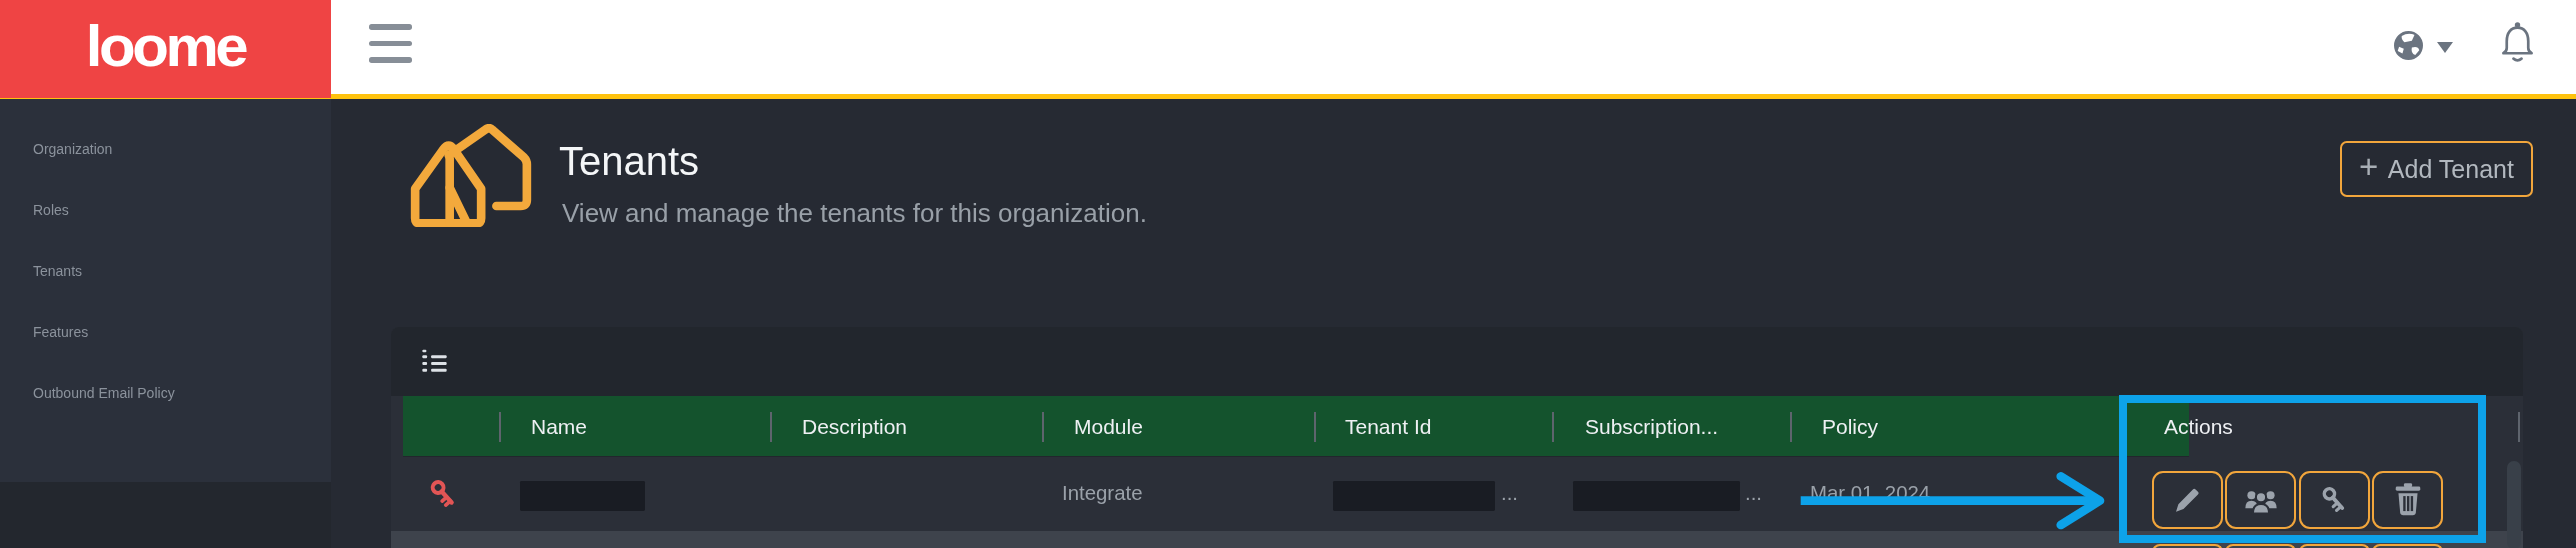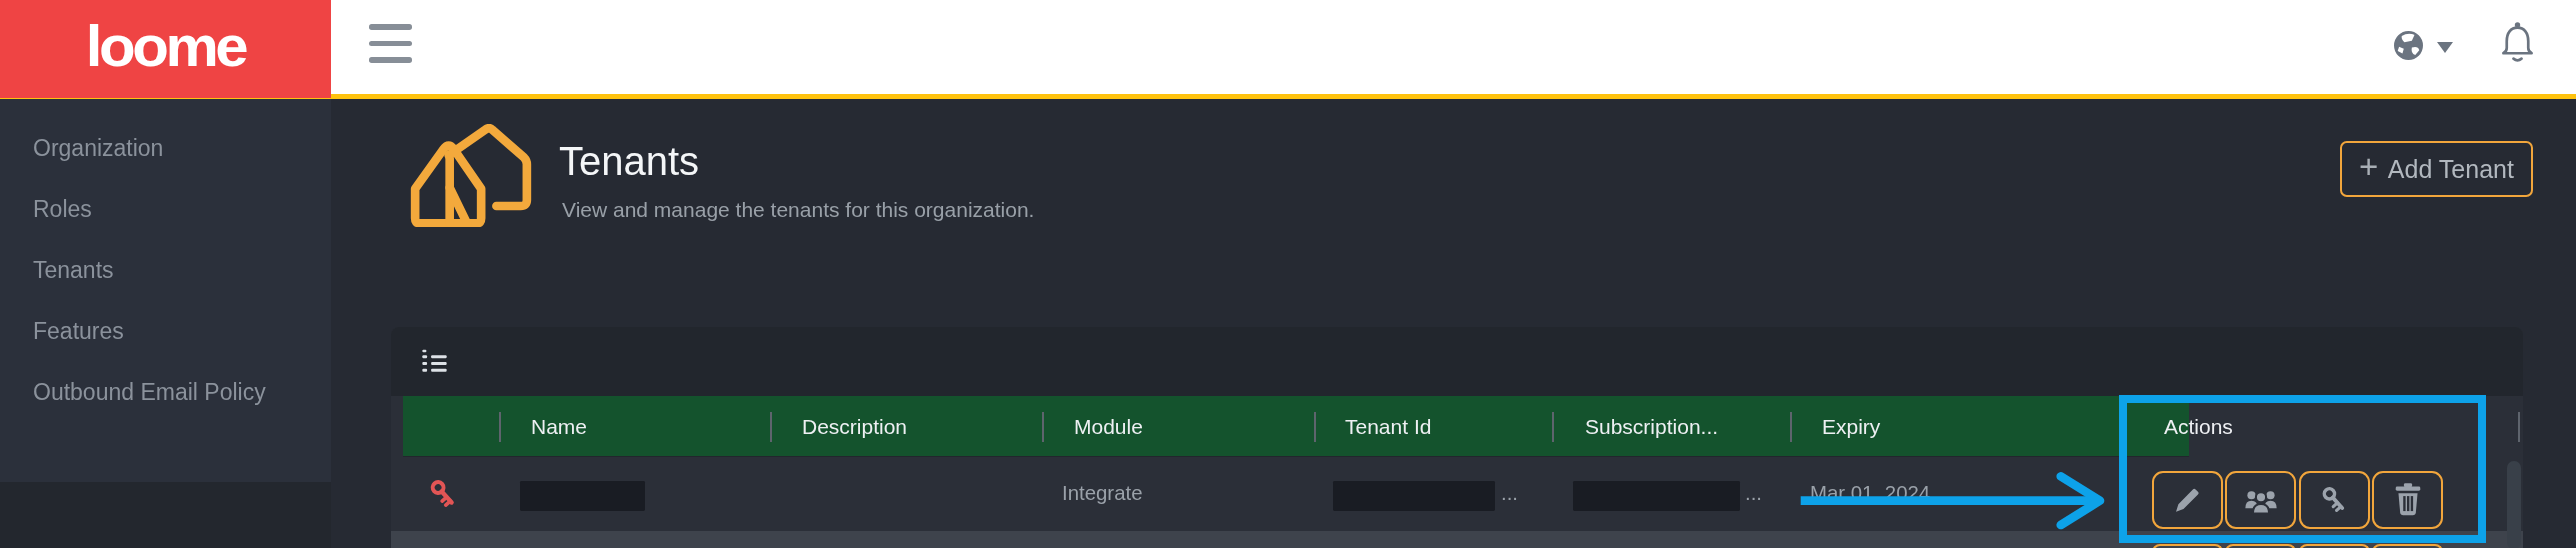--- a/index.html
+++ b/index.html
@@ -23,26 +23,26 @@
   .globe-wrap{left:2393px;top:30px;width:31px;height:31px;}
   .caret-down{left:2437px;top:42px;width:0;height:0;border-left:8.8px solid transparent;
     border-right:8.8px solid transparent;border-top:11px solid #6b7480;}
   .bell-wrap{left:2498px;top:20.4px;width:39px;height:45px;}
 
   
   .sidebar{left:0;top:98px;width:331px;height:384px;background:#2b303b;z-index:2;}
   .sidebar-lower{left:0;top:482px;width:331px;height:66px;background:#23272e;}
   .nav{padding-top:20.4px;}
   .nav-item{height:61px;display:flex;align-items:center;padding-left:33px;
-    color:#8b929c;font-size:23px;cursor:pointer;}
+    color:#8b929c;font-size:14px;cursor:pointer;}
 
   
   .house-icon{left:406px;top:124px;width:130px;height:103px;}
   .page-title{left:559px;top:139px;font-size:40px;font-weight:400;color:#f4f6f8;}
-  .page-subtitle{left:562px;top:198px;font-size:21px;color:#99a0a8;}
+  .page-subtitle{left:562px;top:198px;font-size:26px;color:#99a0a8;}
   .add-btn{left:2340px;top:141px;width:193px;height:56px;border:2px solid #f2a63c;
     border-radius:6.8px;background:transparent;display:flex;align-items:center;
     justify-content:center;color:#b2b8bf;font-size:25px;cursor:pointer;}
   .add-btn .plus{font-size:33px;font-weight:400;margin-right:9.5px;margin-top:-3.4px;color:#a8aeb5;}
 
   
   .panel{left:391px;top:327px;width:2132px;height:221px;border-radius:8.1px 8.1px 0 0;
     overflow:hidden;background:#2b2f38;z-index:1;}
   .strip{position:absolute;left:0;top:0;width:2132px;height:69px;background:#22262d;}
   .strip-text{position:absolute;left:88px;top:0;height:69px;line-height:69px;
@@ -156,21 +156,21 @@
       <div class="hsep" style="left:639px"></div>
       <div class="hsep" style="left:911px"></div>
       <div class="hsep" style="left:1149px"></div>
       <div class="hsep" style="left:1387px"></div>
       <div class="hsep" style="left:2115px"></div>
       <div class="hcell" style="left:128px">Name</div>
       <div class="hcell" style="left:399px">Description</div>
       <div class="hcell" style="left:671px">Module</div>
       <div class="hcell" style="left:942px">Tenant Id</div>
       <div class="hcell" style="left:1182px">Subscription...</div>
-      <div class="hcell" style="left:1419px">Expiry</div>
+      <div class="hcell" style="left:1419px">Policy</div>
       <div class="hcell" style="left:1761px">Actions</div>
     </div>
 
     <div class="grow1">
       <span class="rowkey-icon">
         <svg width="33" height="35" viewBox="0 0 48 52">
           <g transform="rotate(-42 24 26)" fill="none" stroke="#e25555" stroke-linecap="round">
             <circle cx="24" cy="14" r="8" stroke-width="6"></circle>
             <path d="M24 22 L24 44" stroke-width="6.5"></path>
             <path d="M24 33 L15 33" stroke-width="5.5"></path>

